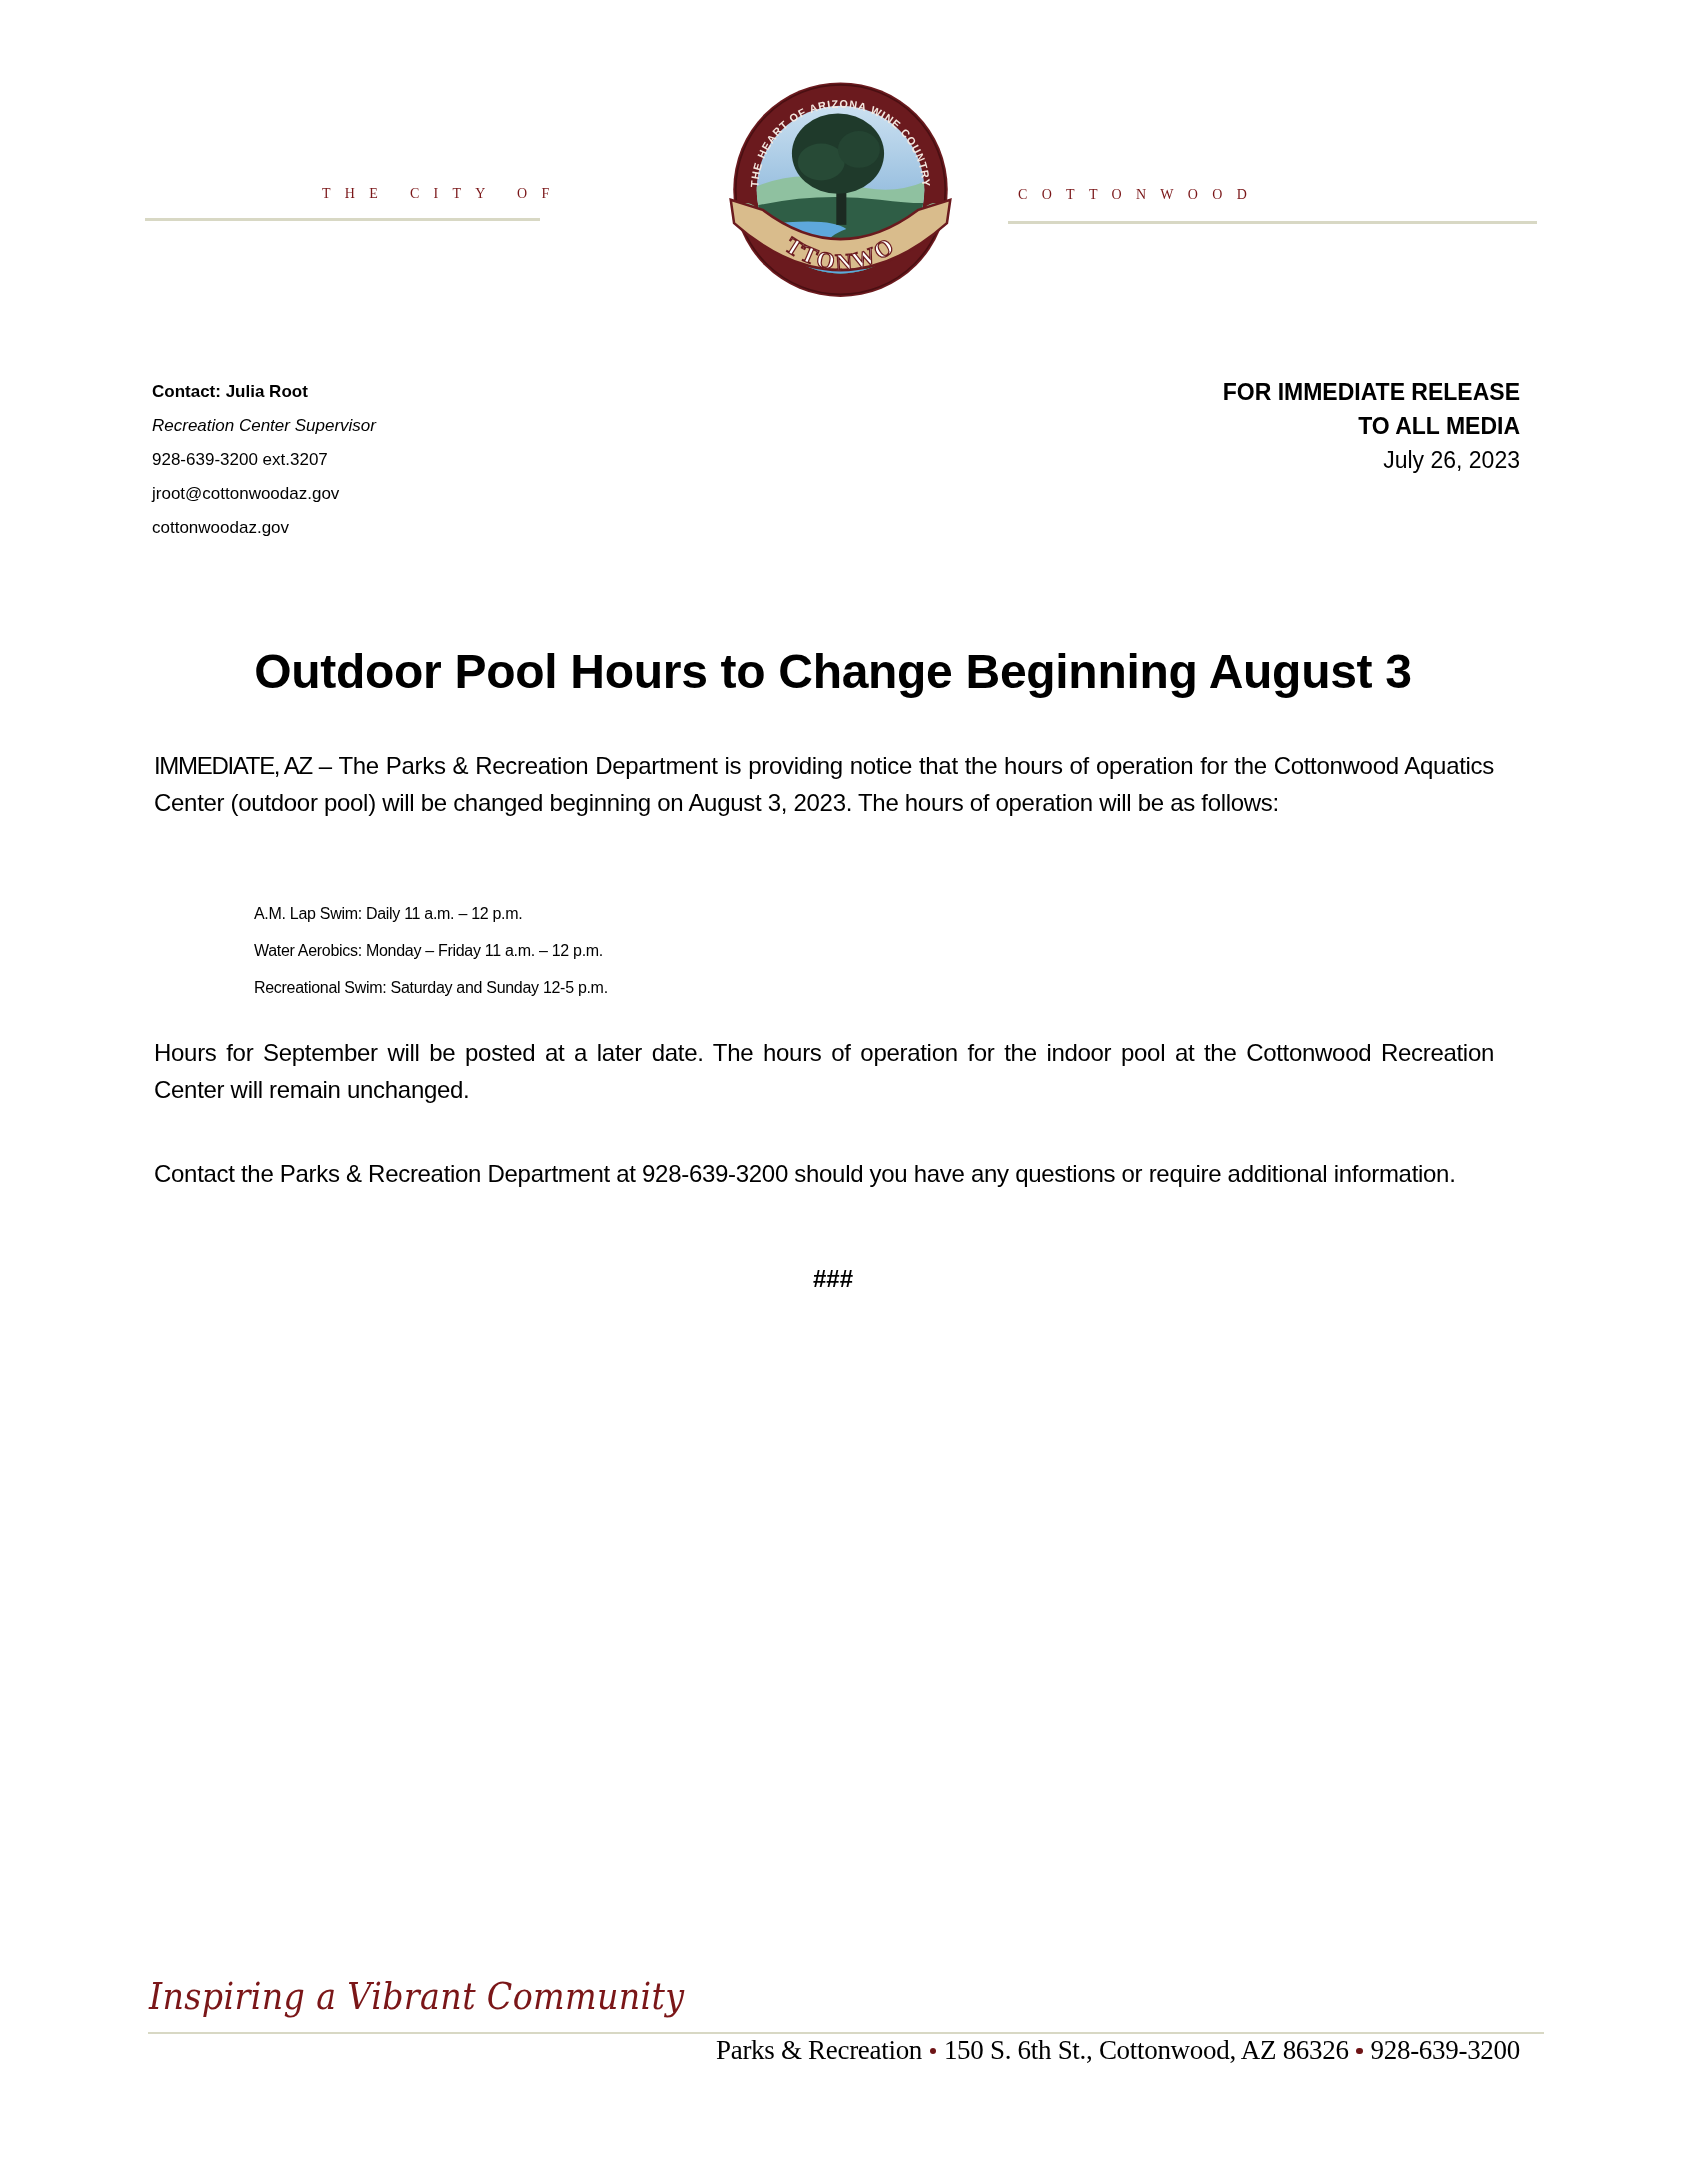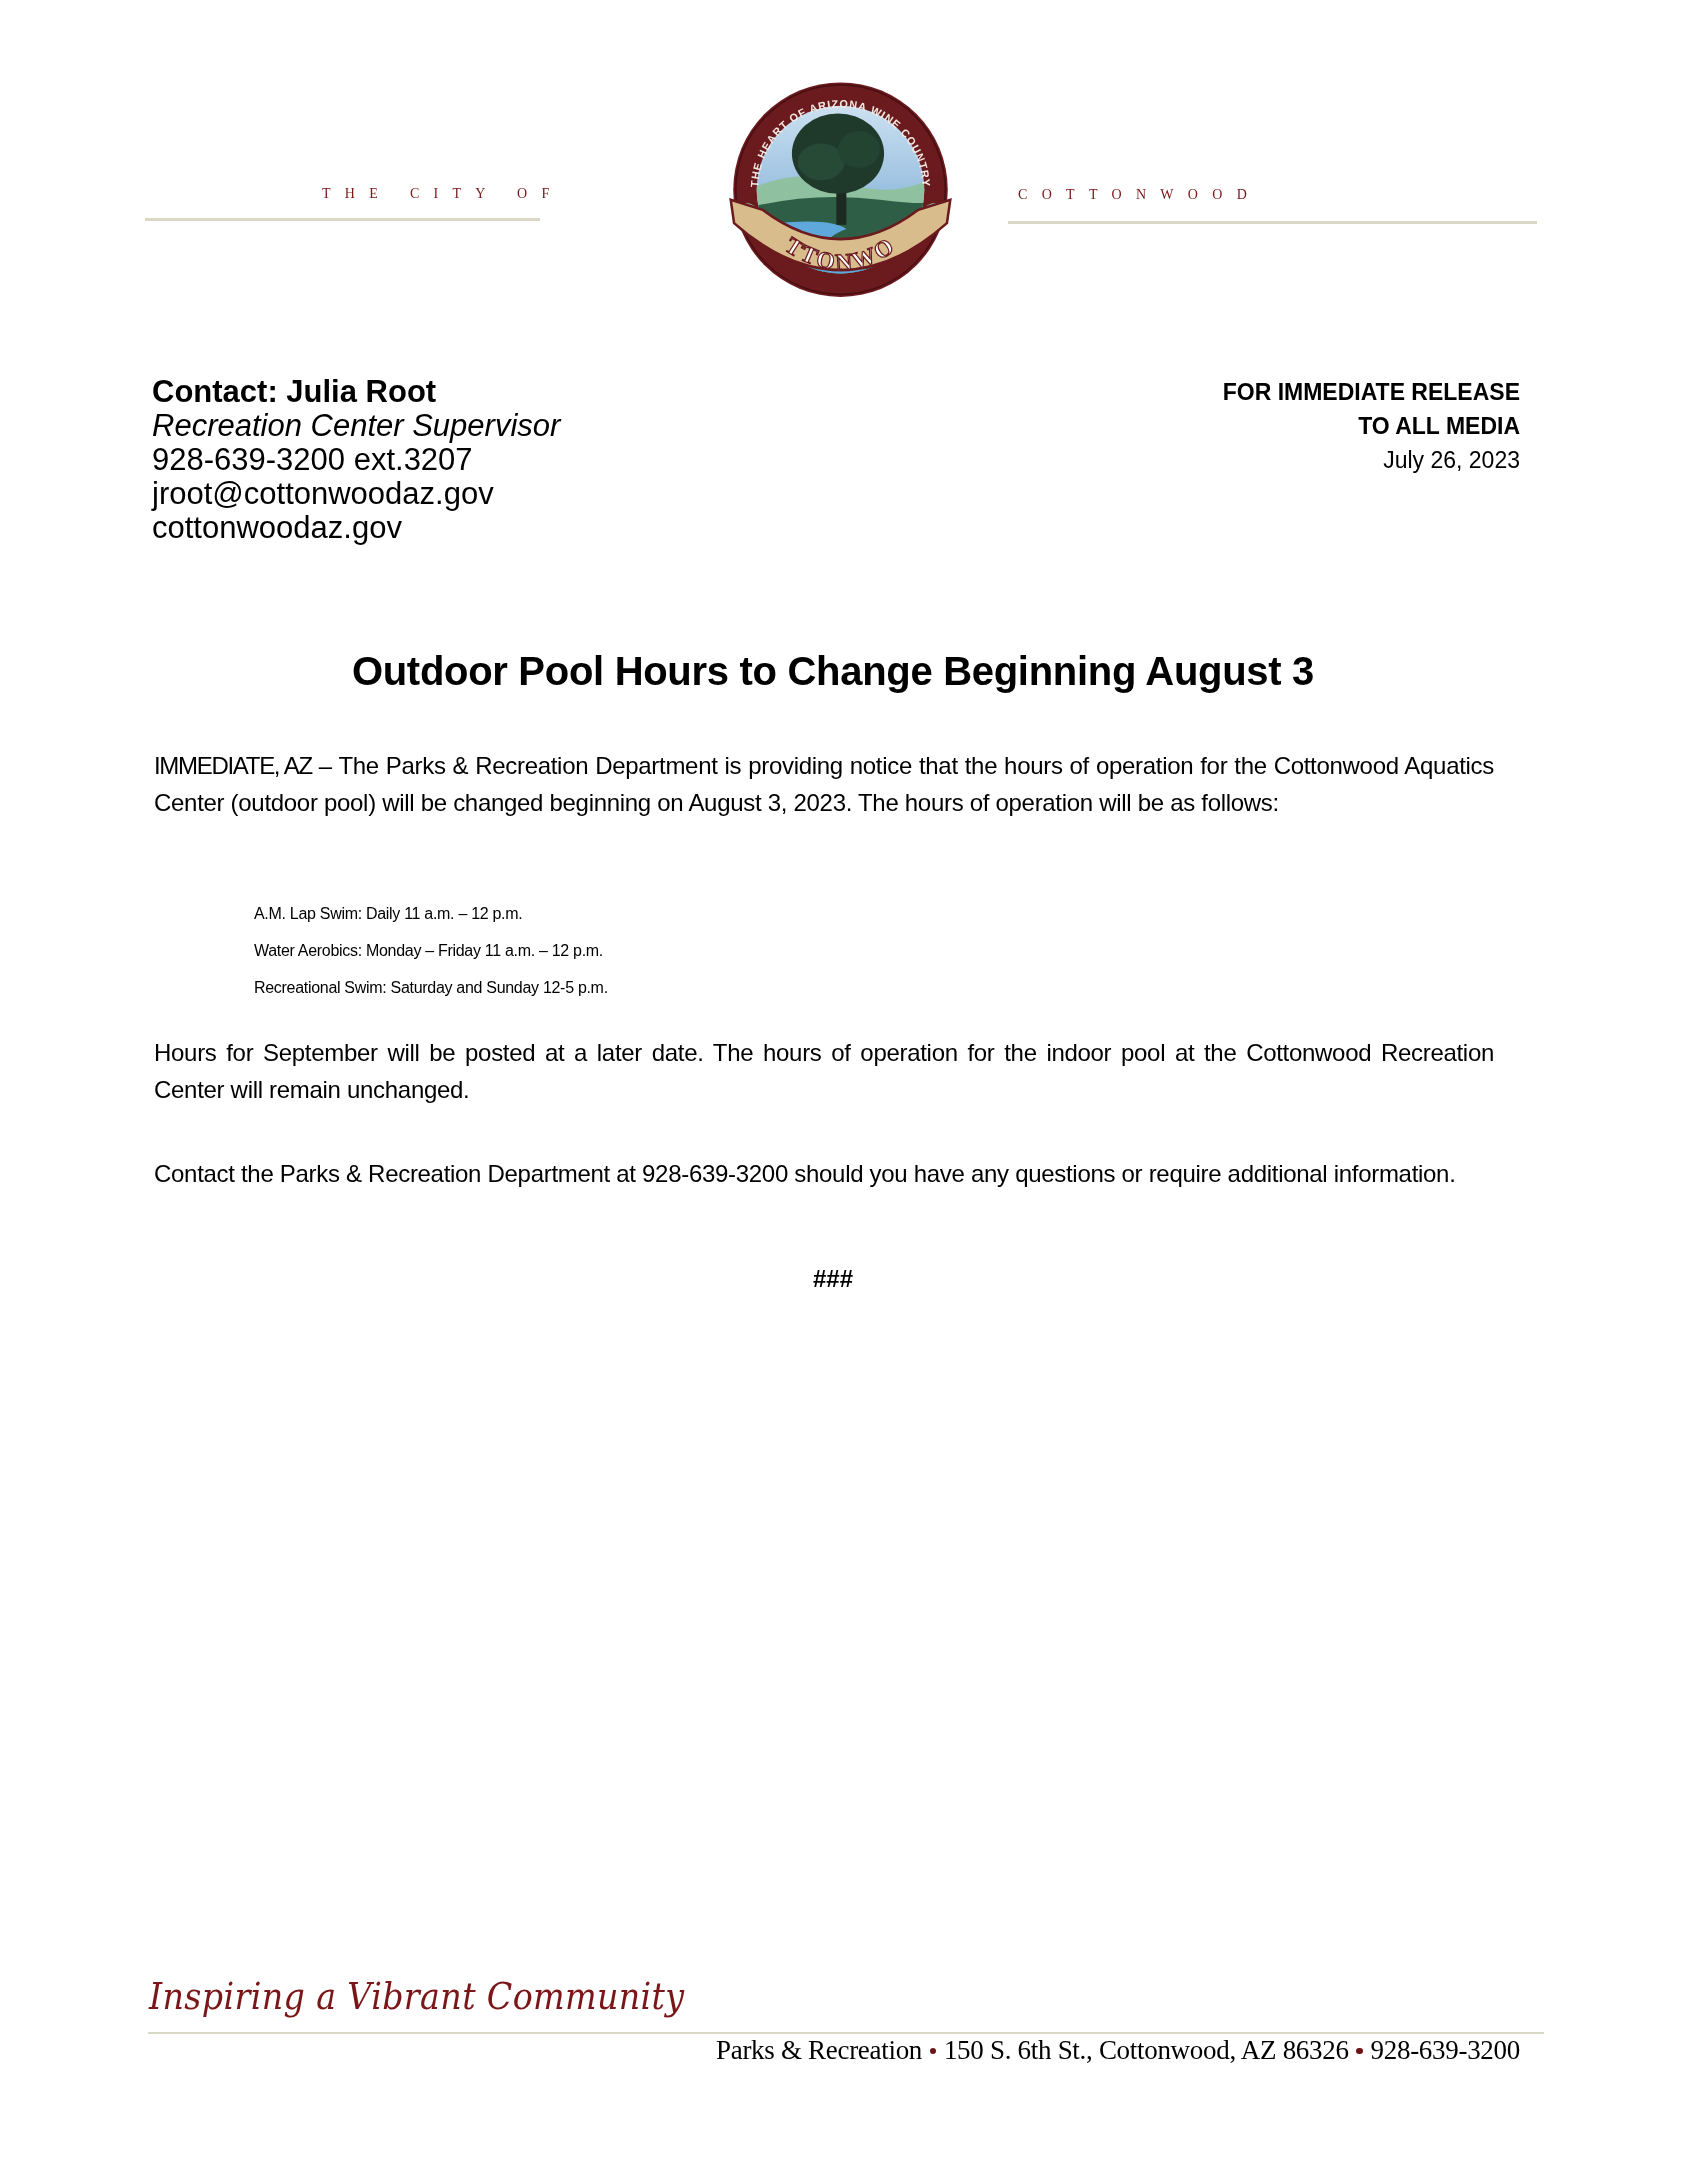--- a/index.html
+++ b/index.html
@@ -12,30 +12,30 @@
     .hdr-text {
       position: absolute; font-family: "Liberation Serif", serif;
       font-size: 14px; letter-spacing: 14.3px; color: #7a1618; line-height: 1;
       white-space: nowrap;
     }
     .rule { position: absolute; height: 2.5px; background: #d8d8c4; }
 
     .logo { position: absolute; left: 712px; top: 74px; width: 257px; height: 238px; }
 
     
-    .contact { position: absolute; left: 152px; top: 375px; font-size: 31px; line-height: 34px; }
+    .contact { position: absolute; left: 152px; top: 375px; font-size: 17px; line-height: 34px; }
     .contact div { white-space: nowrap; }
     .bold { font-weight: bold; }
     .ital { font-style: italic; }
     .release { position: absolute; right: 167px; top: 375px; font-size: 23px; line-height: 34px; text-align: right; }
     .release div { white-space: nowrap; }
 
     .title {
       position: absolute; left: 0; width: 1666px; top: 648px; text-align: center;
-      font-size: 40px; font-weight: bold; line-height: 47px; white-space: nowrap;
+      font-size: 48px; font-weight: bold; line-height: 47px; white-space: nowrap;
       letter-spacing: -0.3px;
     }
 
     .para {
       position: absolute; left: 154px; width: 1340px;
       font-size: 24px; line-height: 37px; text-align: justify;
       letter-spacing: -0.3px;
     }
     .hours { position: absolute; left: 254px; font-size: 16px; line-height: 37px; letter-spacing: -0.3px; }
     .hours div { white-space: nowrap; }

